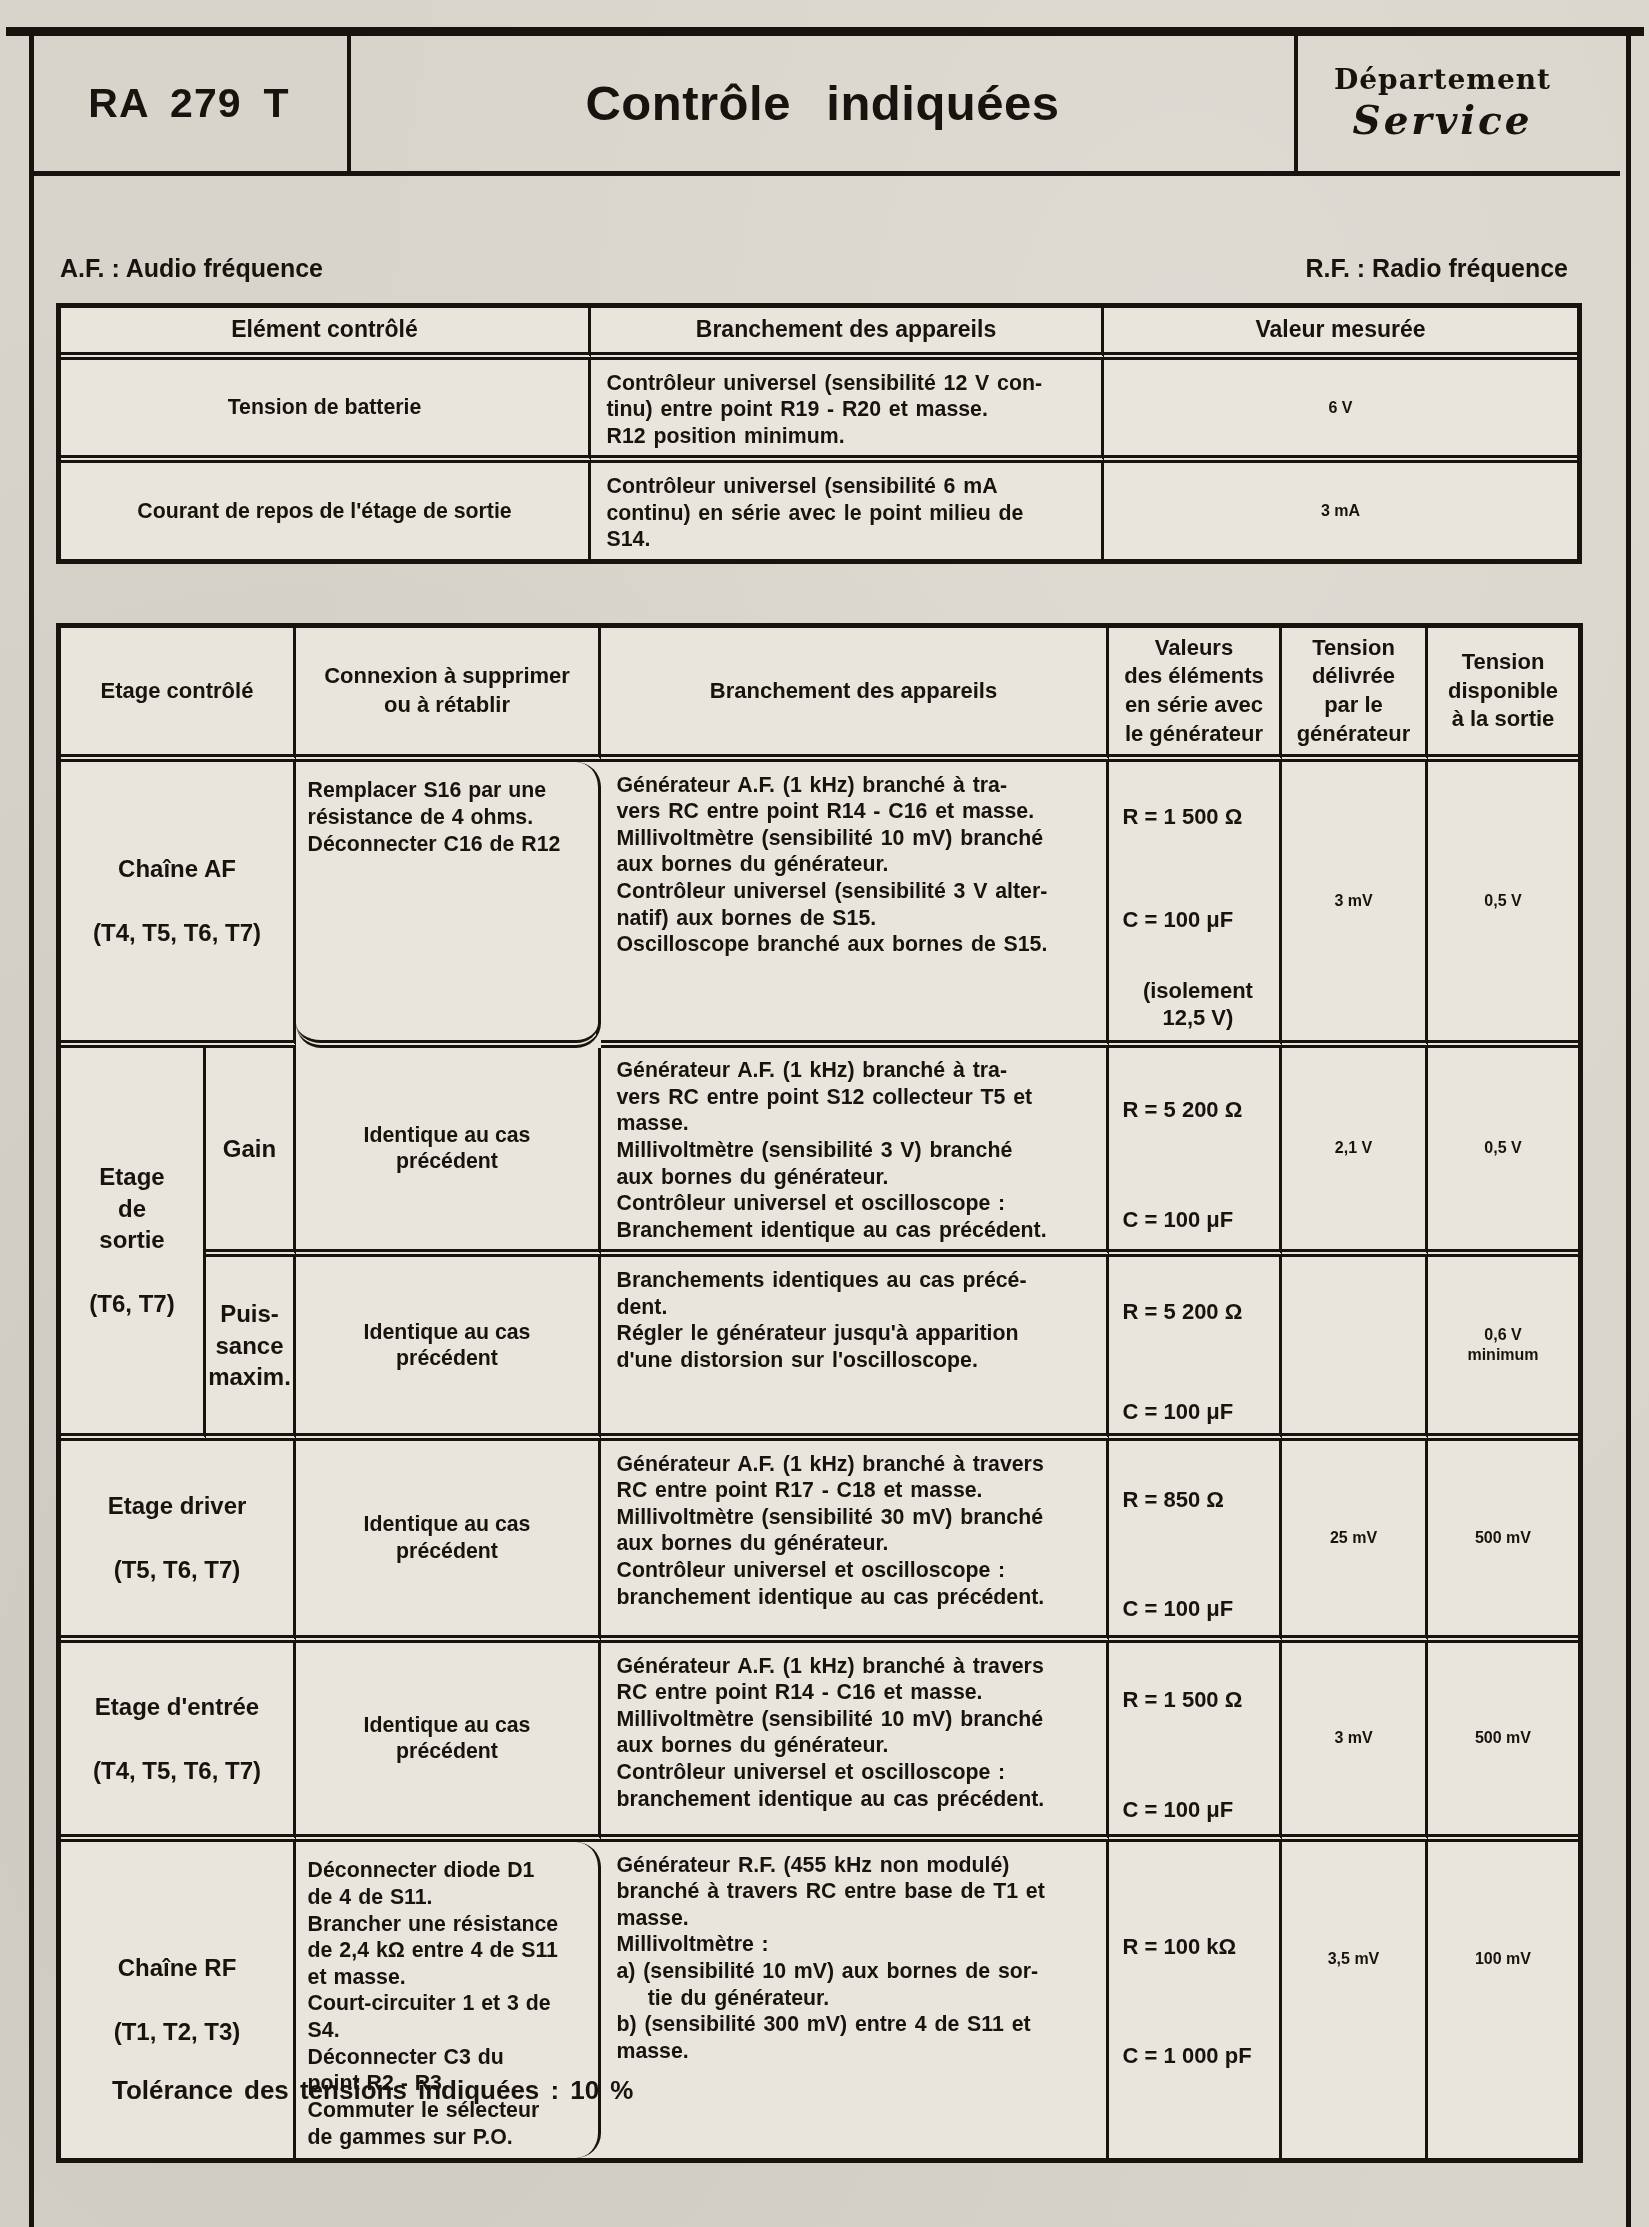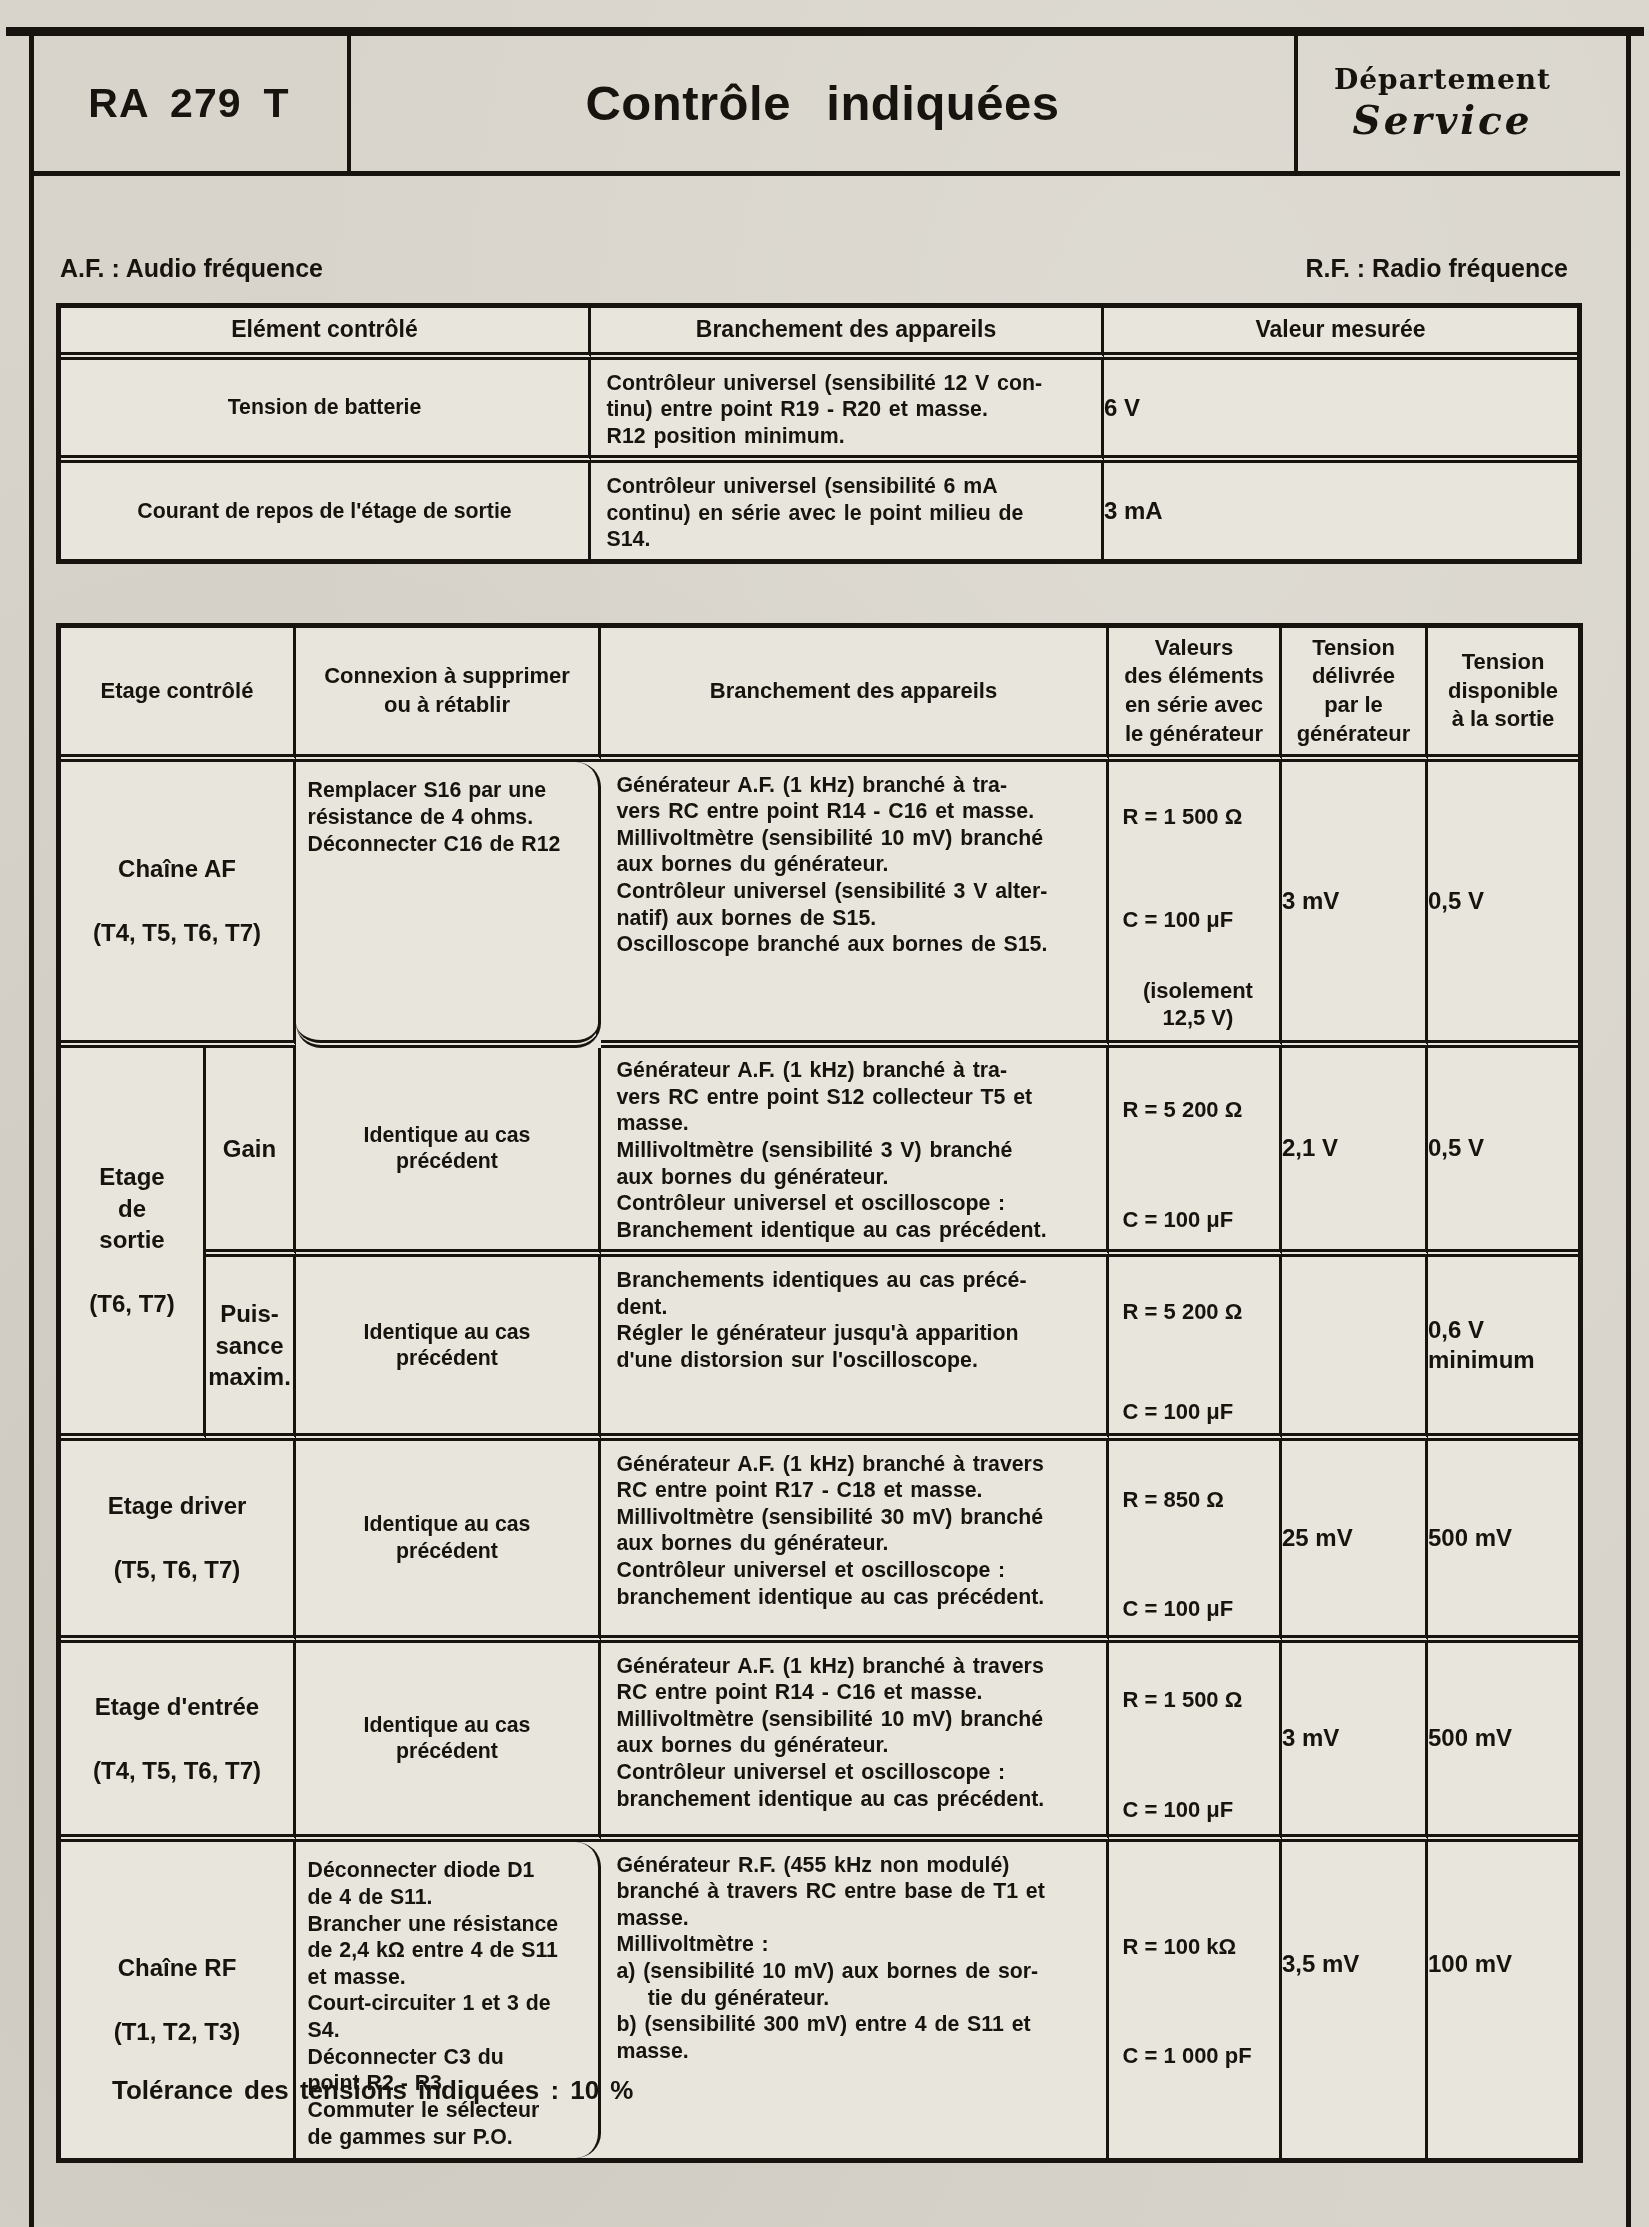--- a/index.html
+++ b/index.html
@@ -52,21 +52,21 @@
   tr:last-child > td { border-bottom:none; }
 
   .hdr td { text-align:center; font-size:23px; line-height:1.3; padding:5.8px 7.8px; }
   .t2 .hdr td { font-size:22px; }
 
   .multiline { white-space:pre-wrap; }
 
   .cell-element { text-align:center; }
   .cell-branch  { text-align:left; vertical-align:top; padding:9.7px 13.6px 5.8px 15.5px;
                   word-spacing:1.9px; }
-  .cell-value   { font-size:24px; }
+  .cell-value   { text-align:center; font-size:16px; }
 
   .cell-label   { text-align:center; font-size:24px; line-height:1.3; }
   .cell-label .transistors { margin-top:33px; }
   .cell-sub     { text-align:center; font-size:24px; line-height:1.3; }
 
   .cell-conn        { text-align:center; padding:7.8px 9.7px; }
   .cell-conn.vtop   { vertical-align:top; padding-top:15.5px; }
   .cell-conn.left   { text-align:left; padding-left:11.6px; word-spacing:1px;border-radius:25px; }
 
   .cell-vals { vertical-align:middle; padding:7.8px 5.8px 7.8px 13.6px; }

